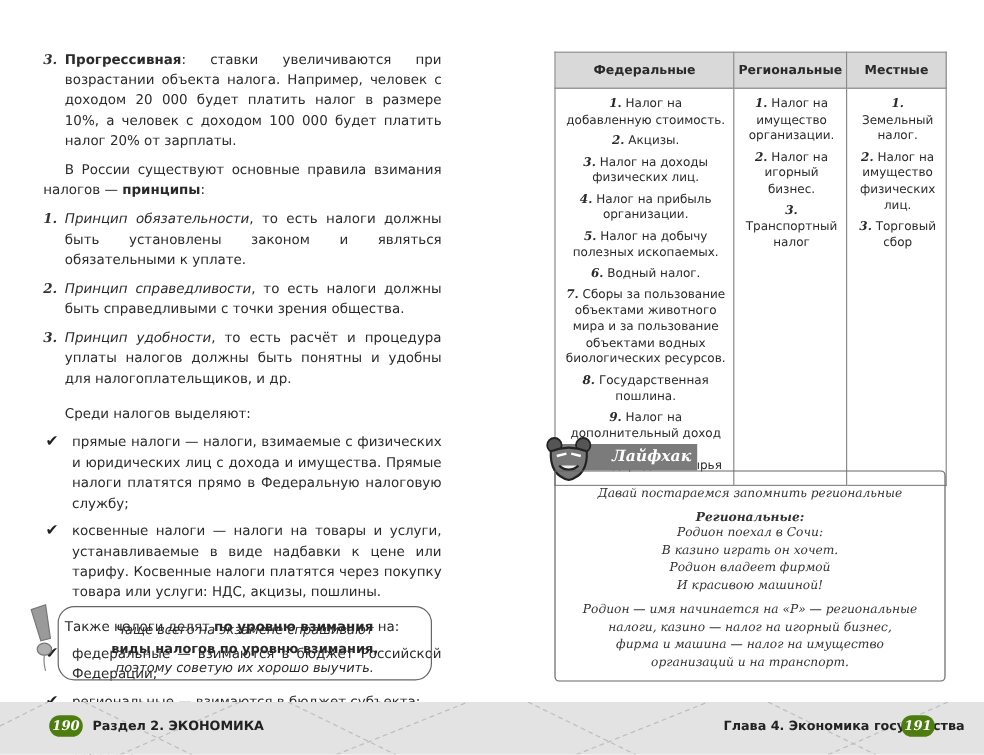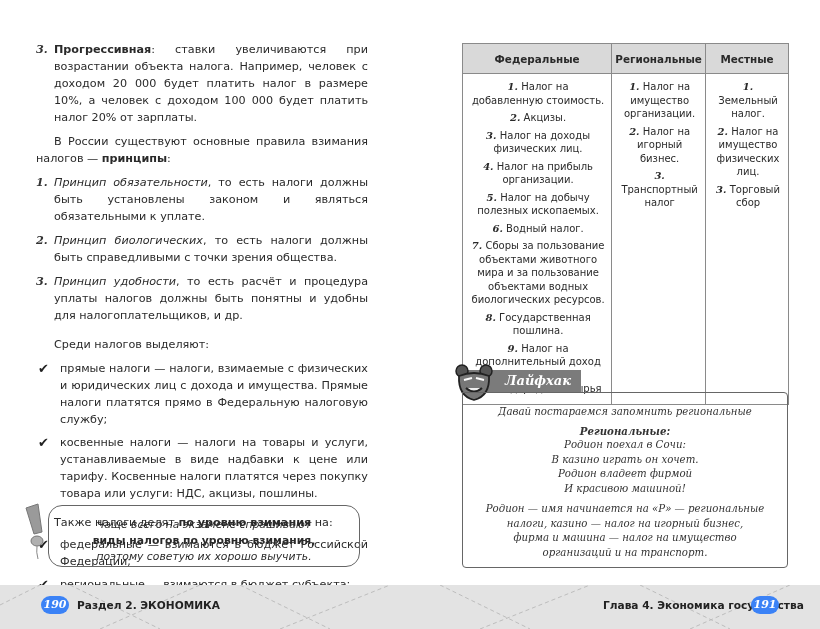--- a/index.html
+++ b/index.html
@@ -26,51 +26,51 @@
   .tip-icon { position: absolute; left: 22px; top: 502px; width: 34px; height: 58px; }
 
   
   .tbl { position: absolute; left: 44px; top: 43px; width: 327px; border-collapse: collapse; font-size: 10px; }
   .tbl th { background: #d9d9d9; border: 1px solid #8a8a8a; height: 30px; font-weight: bold; font-size: 10.4px; text-align: center; }
   .tbl td { border-left: 1px solid #8a8a8a; border-right: 1px solid #8a8a8a; border-bottom: 1px solid #8a8a8a; vertical-align: top; padding: 6px 6px 4px 8px; line-height: 13.5px; text-align: center; }
   .tbl .it { margin-bottom: 4px; }
   .tbl .n { font-family: "DejaVu Serif", serif; font-style: italic; font-weight: bold; }
 
   
-  .lh-tag { position: absolute; left: 45px; top: 370px; height: 22px; width: 118px; background: #7b7b7b; color: #fff; font-family: "DejaVu Serif", serif; font-style: italic; font-weight: bold; font-size: 13px; line-height: 22px; padding-left: 42px; }
+  .lh-tag { position: absolute; left: 45px; top: 370px; height: 22px; width: 118px; background: #7b7b7b; color: #fff; font-family: "DejaVu Serif", serif; font-style: italic; font-weight: bold; font-size: 13px; line-height: 22px; padding-left: 42px; text-align: center; }
   .lh-bear { position: absolute; left: 36px; top: 362px; width: 40px; height: 40px; }
   .lh-box { position: absolute; left: 44px; top: 392px; width: 326px; height: 176px; border: 1.3px solid #666; border-radius: 4px; border-top-left-radius: 0; text-align: center; padding-top: 12px; font-family: "DejaVu Serif", serif; font-style: italic; font-size: 10.2px; line-height: 14.5px; color: #333; }
   .lh-box .sub { font-weight: bold; font-style: italic; margin-top: 4px; }
   .lh-box .gap { height: 6px; }
 
   
   .footer { position: absolute; left: 0; top: 585px; width: 820px; height: 44px; background: #e3e3e3; overflow: hidden; }
   .footer svg.bg { position: absolute; left: 0; top: 0; }
-  .pgnum { position: absolute; top: 11px; width: 28px; height: 18px; background: #3b82f6; border-radius: 9px; color: #fff; font-family: "DejaVu Serif", serif; font-style: italic; font-weight: bold; font-size: 11px; line-height: 18px; text-align: center; }
+  .pgnum { position: absolute; top: 11px; width: 28px; height: 18px; background: #4d7c0f; border-radius: 9px; color: #fff; font-family: "DejaVu Serif", serif; font-style: italic; font-weight: bold; font-size: 11px; line-height: 18px; text-align: center; }
   .ftext { position: absolute; top: 12px; font-weight: bold; font-size: 10.6px; color: #222; line-height: 16px; }
 </style>
 </head>
 <body>
 
 <div class="page page-left">
   <div class="col">
     <div class="numitem">
       <span class="num">3.</span>
       <span class="b">Прогрессивная</span><span>: ставки увеличиваются при возрастании объекта налога. Например, человек с доходом 20 000 будет платить налог в размере 10%, а человек с доходом 100 000 будет платить налог 20% от зарплаты.</span>
     </div>
     <div class="p indent">
       <span>В России существуют основные правила взимания налогов — </span><span class="b">принципы</span><span>:</span>
     </div>
     <div class="numitem">
       <span class="num">1.</span>
       <span class="i">Принцип обязательности</span><span>, то есть налоги должны быть установлены законом и являться обязательными к уплате.</span>
     </div>
     <div class="numitem">
       <span class="num">2.</span>
-      <span class="i">Принцип биологических</span><span>, то есть налоги должны быть справедливыми с точки зрения общества.</span>
+      <span class="i">Принцип справедливости</span><span>, то есть налоги должны быть справедливыми с точки зрения общества.</span>
     </div>
     <div class="numitem" style="margin-bottom:12px">
       <span class="num">3.</span>
       <span class="i">Принцип удобности</span><span>, то есть расчёт и процедура уплаты налогов должны быть понятны и удобны для налогоплательщиков, и др.</span>
     </div>
     <div class="p indent">Среди налогов выделяют:</div>
     <div class="chk">
       <span class="mark">✔</span>
       <span>прямые налоги — налоги, взимаемые с физических и юридических лиц с дохода и имущества. Прямые налоги платятся прямо в Федеральную налоговую службу;</span>
     </div>

